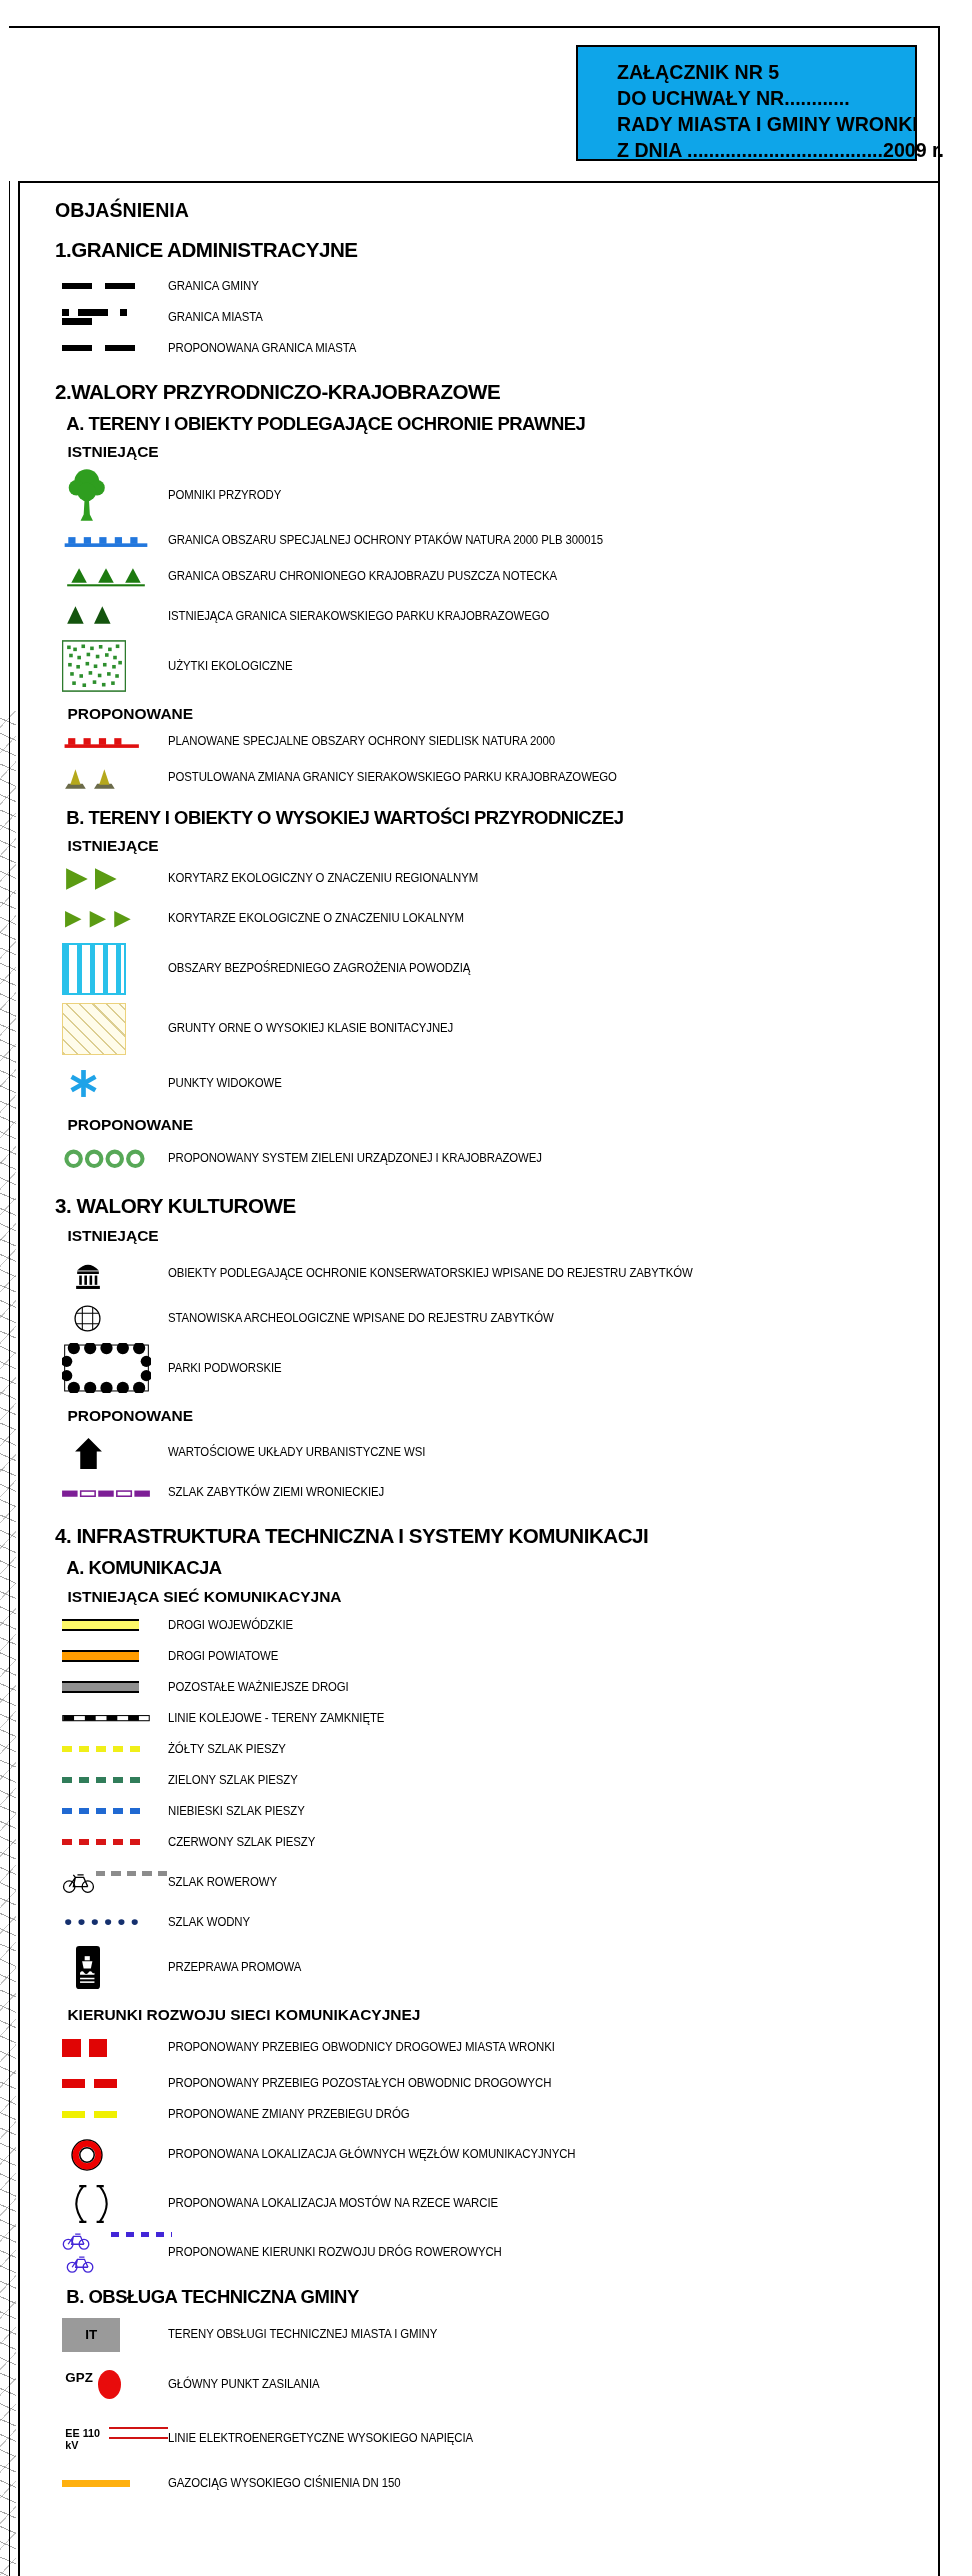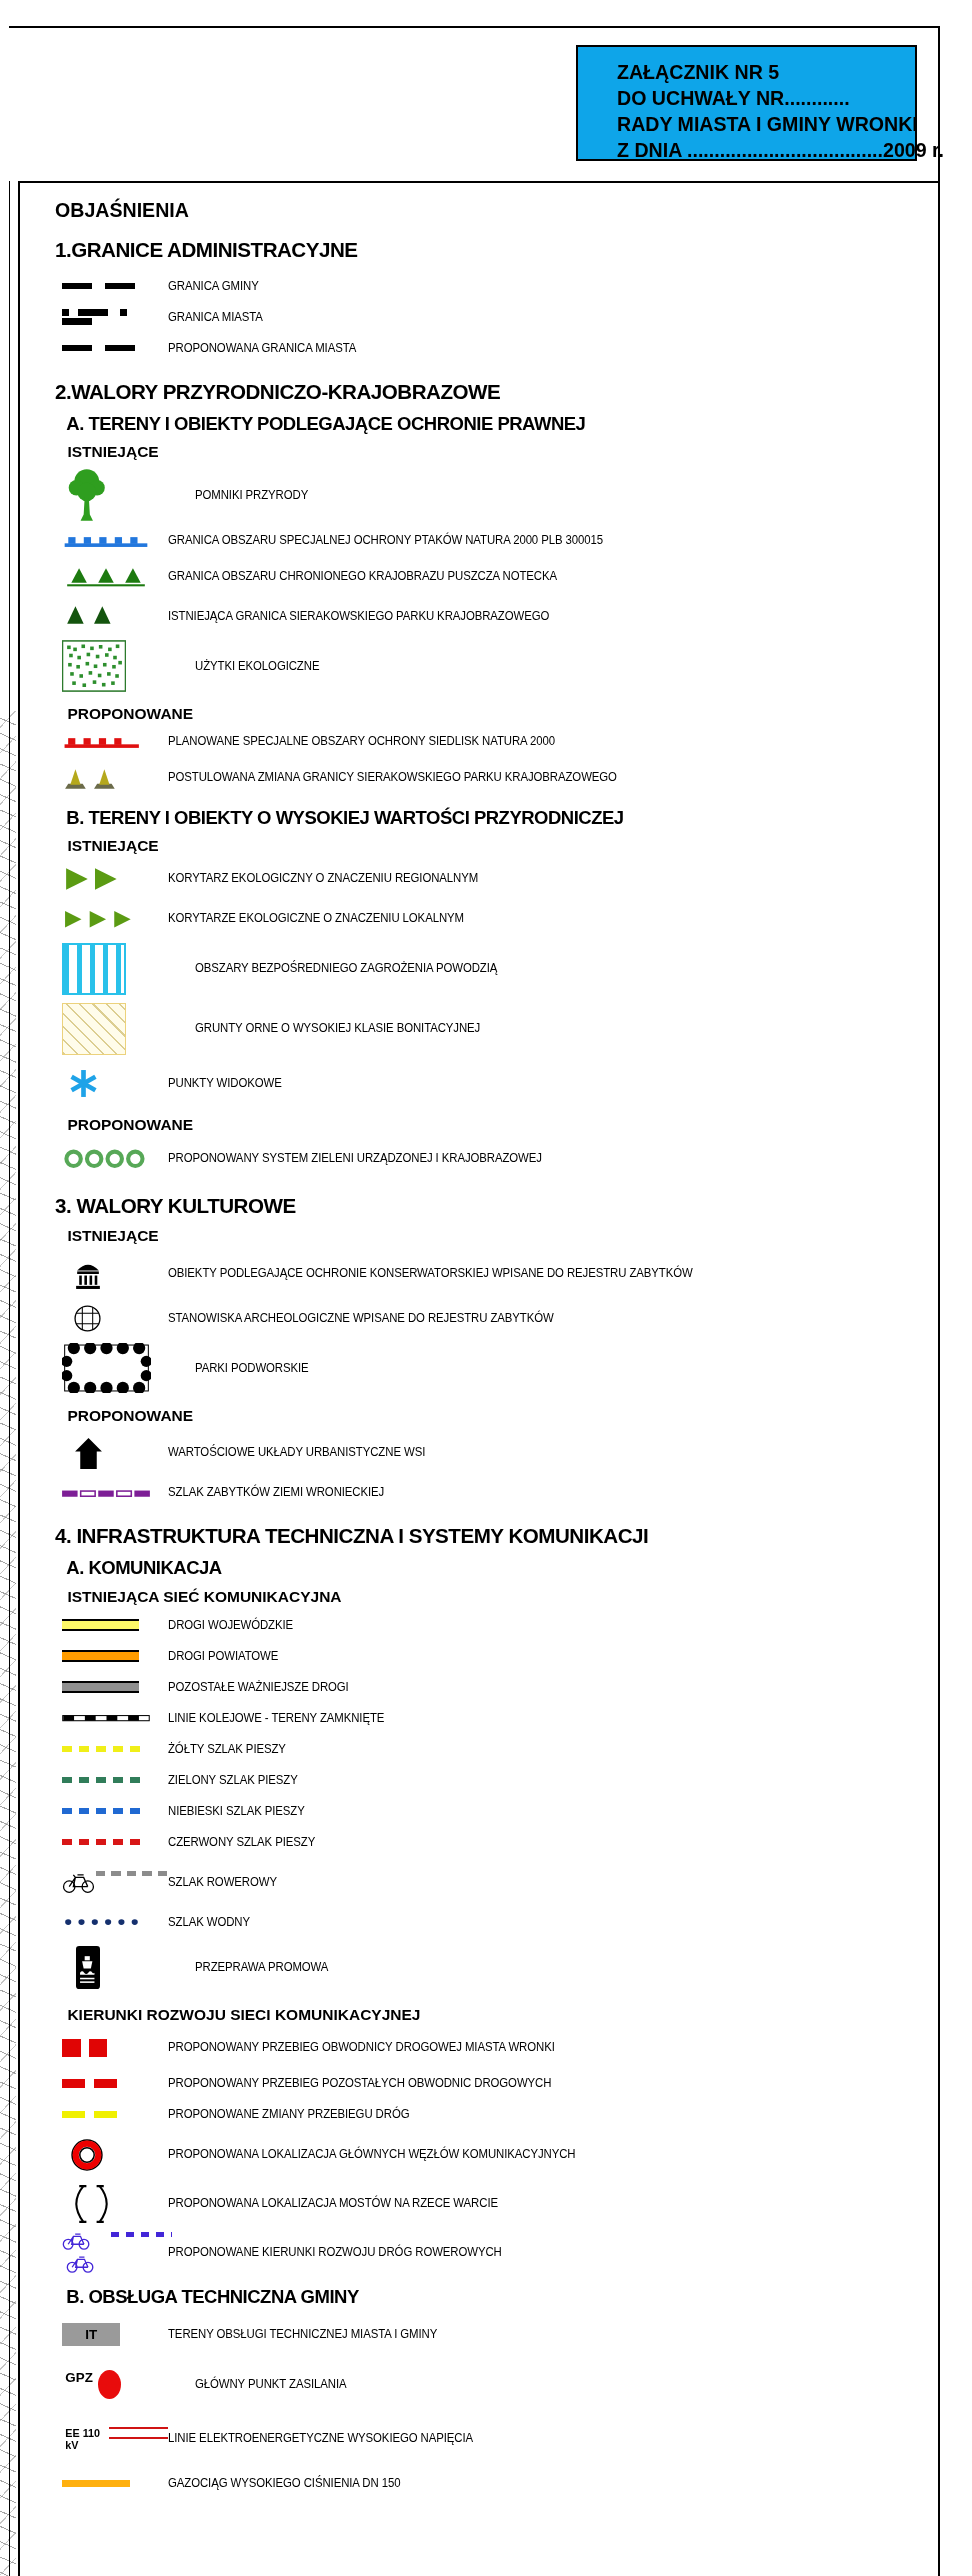--- a/index.html
+++ b/index.html
@@ -23,21 +23,21 @@
   
   .panel{position:absolute;left:18px;top:181px;width:922px;height:3276px;
     box-sizing:border-box;border:2.1px solid #000;background:#fff;
     padding:9.3px 5.2px 0 35px;overflow:hidden;}
   .h1{font-size:19.6px;font-weight:bold;margin:7.2px 0 15.5px 0;}
   .h2{font-size:20.6px;font-weight:bold;margin:15.5px 0 9.3px 0;letter-spacing:-0.5px;}
   .h3{font-size:18.5px;font-weight:bold;margin:9.3px 0 6.2px 11.3px;letter-spacing:-0.5px;}
   .h4{font-size:15.5px;font-weight:bold;margin:8.2px 0 4.1px 12.4px;}
   .row{display:flex;align-items:center;min-height:31px;}
   .rh-75 .sym{min-height:39px;} .rh-75{min-height:40px;}
-  .rh-95{min-height:49px;} .rh-115{min-height:60px;gap:27px;}
+  .rh-95{min-height:49px;} .rh-115{min-height:60px;}
   .sym{flex:none;width:106px;padding-left:7.2px;display:flex;align-items:center;}
   .lbl{flex:none;width:804px;font-size:12.4px;line-height:15.5px;
     transform:scaleX(.92);transform-origin:0 50%;letter-spacing:-0.1px;}
   
   .dashrow i{display:inline-block;height:6.7px;background:#000;margin-right:12.4px;}
   .w58{width:30px;} .w14{width:7.2px;margin-right:8.2px !important;}
   .band{width:77px;height:8.2px;border-top:2.1px solid #000;border-bottom:2.1px solid #000;}
   .b-woj{background:#fcf868;} .b-pow{background:#ff9c00;} .b-inne{background:#8f8f8f;}
   .dashline{width:82px;height:5.7px;}
   .dl-z{background:repeating-linear-gradient(90deg,#f0ef19 0 10.3px,transparent 10.3px 17px);}
@@ -52,21 +52,21 @@
   .sq36{width:18.5px;height:18.5px;margin-right:8.2px;}
   .sq44{width:23px;height:8.2px;margin-right:9.3px;}
   .sqy{width:23px;height:7.2px;background:#f0f000;margin-right:9.3px;display:inline-block;}
   .powodz{width:64px;height:52px;box-sizing:border-box;border:2.1px solid #29c1ea;background:#fff;
     background-image:repeating-linear-gradient(90deg,#29c1ea 0 4.6px,transparent 4.6px 13px);}
   .grunty{width:64px;height:52px;box-sizing:border-box;border:1.5px solid #ecd27c;background:#fffcea;
     background-image:repeating-linear-gradient(45deg,rgba(214,198,130,.85) 0 1.5px,transparent 1.5px 9.3px);}
   .ee{width:68px;height:8.2px;border-top:2.6px solid #d01414;border-bottom:2.6px solid #d01414;}
   .gaz{width:68px;height:6.7px;background:#ffb00f;}
   .gpz-dot{width:23px;height:29px;border-radius:50%;background:#e80c0c;margin-left:5.2px;}
-  .itbox{width:58px;height:23px;background:#9a9a9a;display:flex;align-items:center;justify-content:center;}
+  .itbox{width:58px;height:34px;background:#9a9a9a;display:flex;align-items:center;justify-content:center;}
   .code{font-weight:bold;font-size:13.4px;}
   .prom{width:24px;height:43px;background:#000;border-radius:3.1px;display:flex;align-items:center;justify-content:center;}
 </style>
 </head>
 <body>
 
 <div class="frame-top"></div>
 <div class="frame-right"></div>
 <div class="frame-left"></div>
 

